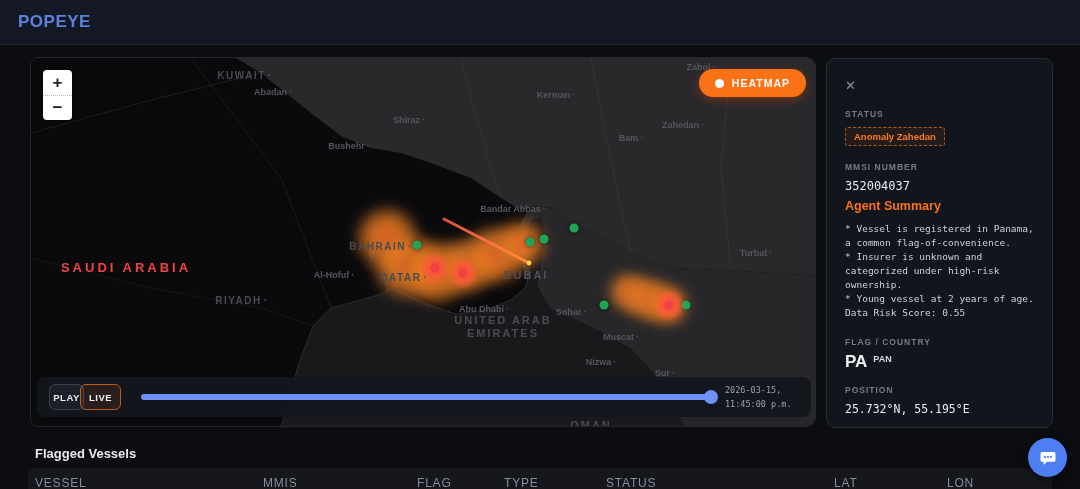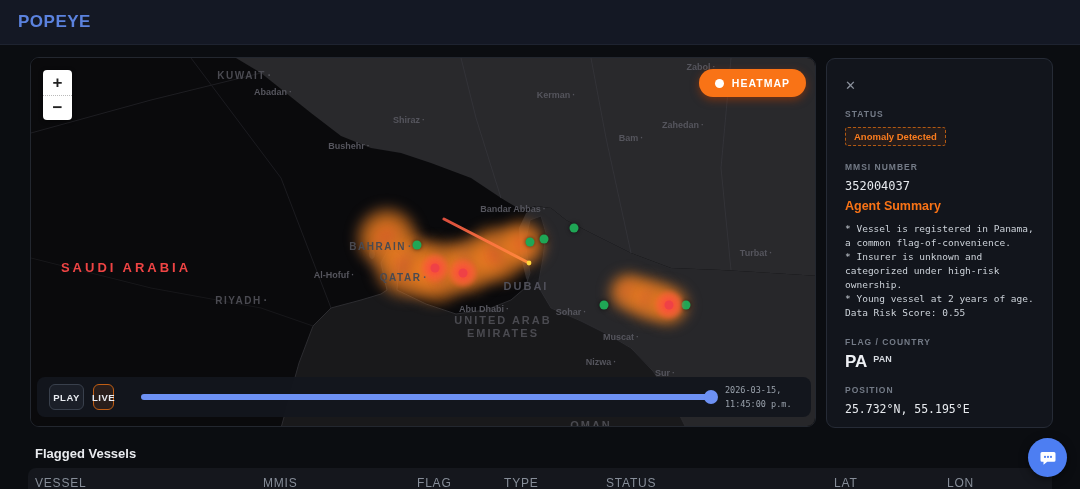--- a/index.html
+++ b/index.html
@@ -36,21 +36,21 @@
 
   
   .heatmap-btn { position:absolute; right:9px; top:11px; height:28px; padding:0 16px; background:#f97316; border:none; border-radius:14px; display:flex; align-items:center; gap:8px; box-shadow:0 3px 8px rgba(180,60,0,.55); cursor:pointer; }
   .heatmap-dot { width:9px; height:9px; background:#fff; border-radius:50%; }
   .heatmap-txt { color:#fff; font-size:10.5px; font-weight:bold; letter-spacing:1px; }
 
   
   .ctlbar { position:absolute; left:6px; bottom:9px; width:774px; height:40px; background:rgba(19,22,29,.96); border-radius:8px; }
   .ctl-btn { position:absolute; top:7px; height:26px; border-radius:6px; font-size:9.5px; font-weight:bold; letter-spacing:.5px; color:#e9ecf1; display:flex; align-items:center; justify-content:center; cursor:pointer; }
   .play-btn { left:12px; width:35px; background:#1b1f28; border:1px solid #39404c; }
-  .live-btn { left:56px; width:21px; background:rgba(249,115,22,.10); border:1px solid #c05e14; }
+  .live-btn { left:43px; width:41px; background:rgba(249,115,22,.10); border:1px solid #c05e14; }
   .slider-track { position:absolute; left:104px; top:17px; width:570px; height:6px; background:#6d91f4; border-radius:3px; }
   .slider-thumb { position:absolute; left:667px; top:13px; width:14px; height:14px; background:#6d91f4; border-radius:50%; cursor:pointer; }
   .stamp { position:absolute; left:688px; top:6px; font-family:"DejaVu Sans Mono", monospace; font-size:8.5px; line-height:14px; color:#99a1ab; }
 
   
   .panel { position:absolute; left:826px; top:58px; width:227px; height:370px; background:#12151c; border:1px solid #262b36; border-radius:9px; padding:20px 18px; overflow:hidden; }
   .panel-title-row { display:flex; justify-content:space-between; align-items:flex-start; margin-bottom:16px; }
   .panel-title { font-size:14.5px; font-weight:bold; color:#f2f4f7; letter-spacing:.2px; }
   .close-x { color:#8b919c; font-size:13px; cursor:pointer; line-height:14px; }
   .flabel { font-size:8.5px; font-weight:bold; letter-spacing:1px; color:#747b87; text-transform:uppercase; margin-bottom:7px; }
@@ -148,21 +148,21 @@
       <span class="map-label lbl-city" style="left: 670px; top: 9px;">Zabol</span>
       <span class="map-label lbl-city" style="left: 652px; top: 67px;">Zahedan</span>
       <span class="map-label lbl-city" style="left: 600px; top: 80px;">Bam</span>
       <span class="map-label lbl-city" style="left: 725px; top: 195px;">Turbat</span>
       <span class="map-label lbl-city" style="left: 482px; top: 151px;">Bandar Abbas</span>
       <span class="map-label lbl-country" style="left: 95px; top: 209px;">SAUDI ARABIA</span>
       <span class="map-label lbl-citycaps" style="left: 211px; top: 242px;">RIYADH</span>
       <span class="map-label lbl-city" style="left: 303px; top: 217px;">Al-Hofuf</span>
       <span class="map-label lbl-citycaps" style="left: 350px; top: 188px;">BAHRAIN</span>
       <span class="map-label lbl-citycaps" style="left: 373px; top: 219px;">QATAR</span>
-      <span class="map-label lbl-dubai" style="left: 495px; top: 228px;">DUBAI</span>
+      <span class="map-label lbl-dubai" style="left: 495px; top: 217px;">DUBAI</span>
       <span class="map-label lbl-city" style="left: 453px; top: 251px;">Abu Dhabi</span>
       <span class="map-label lbl-country2" style="left: 472px; top: 262px;">UNITED ARAB</span>
       <span class="map-label lbl-country2" style="left: 472px; top: 275px;">EMIRATES</span>
       <span class="map-label lbl-city" style="left: 540px; top: 254px;">Sohar</span>
       <span class="map-label lbl-city" style="left: 590px; top: 279px;">Muscat</span>
       <span class="map-label lbl-city" style="left: 570px; top: 304px;">Nizwa</span>
       <span class="map-label lbl-city" style="left: 634px; top: 315px;">Sur</span>
       <span class="map-label lbl-country2" style="left: 560px; top: 367px;">OMAN</span>
     </div>
 
@@ -186,21 +186,21 @@
       <div>11:45:00 p.m.</div>
     </div>
   </div>
 </div>
 
 <div class="panel">
   <div class="panel-title-row">
     <div class="close-x">✕</div>
   </div>
   <div class="flabel">STATUS</div>
-  <div class="badge">Anomaly Detected</div>
+  <div class="badge">Anomaly Zahedan</div>
   <div class="flabel">MMSI NUMBER</div>
   <div class="mono mmsi-val">352004037</div>
   <div class="sum-title">Agent Summary</div>
   <div class="mono sum-body" id="summary-body">
       <div>* Vessel is registered in Panama, a common flag-of-convenience.</div>
       <div>* Insurer is unknown and categorized under high-risk ownership.</div>
       <div>* Young vessel at 2 years of age.</div>
       <div>Data Risk Score: 0.55</div>
     </div>
   <div class="flabel">FLAG / COUNTRY</div>

